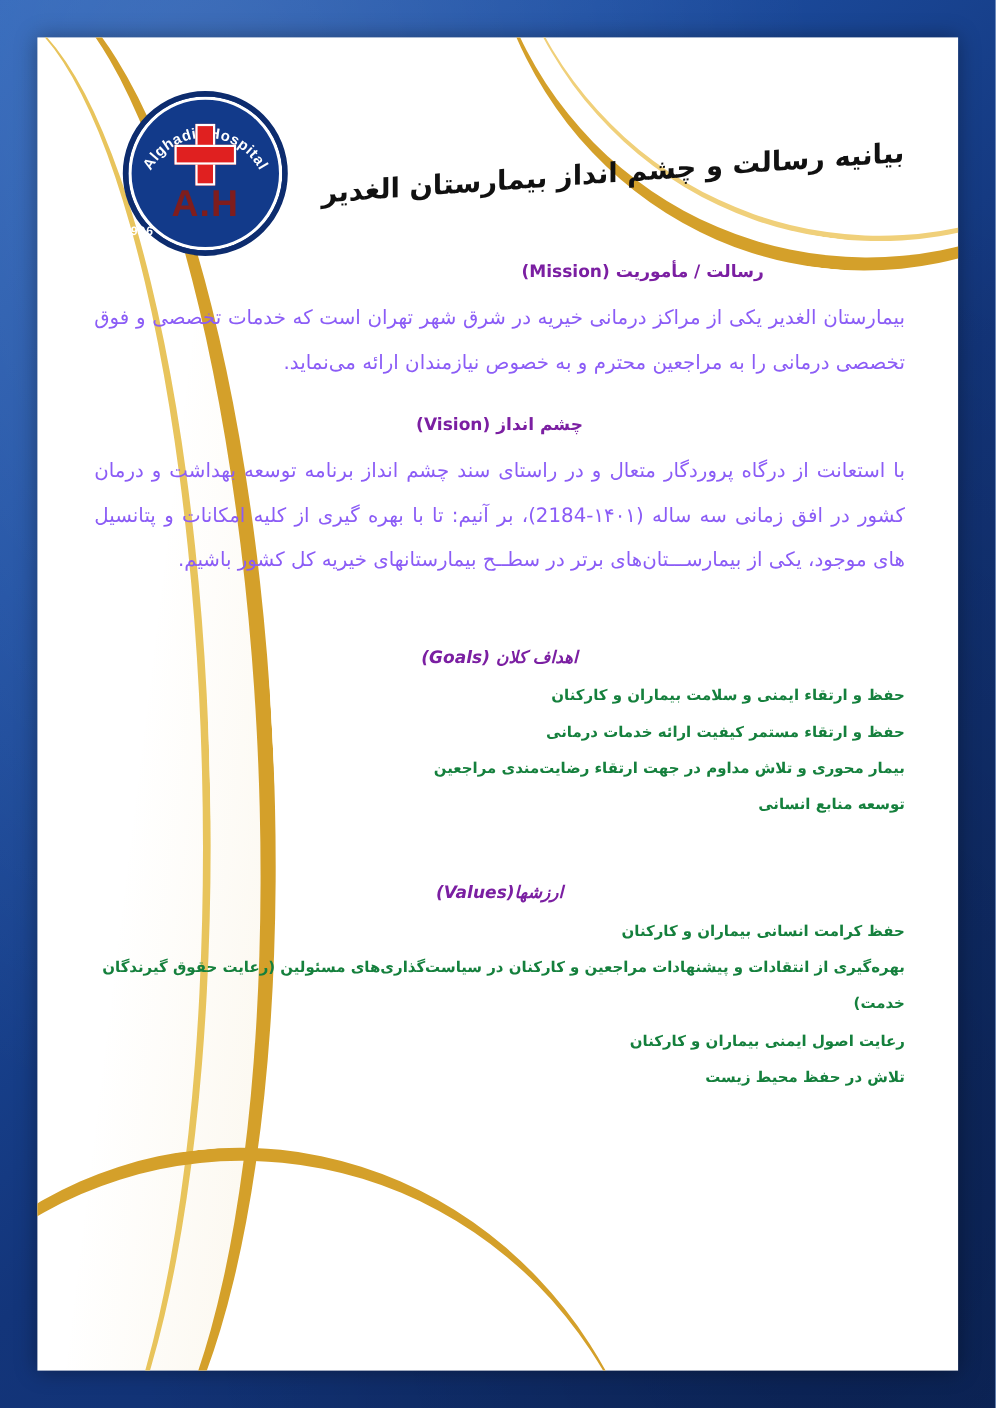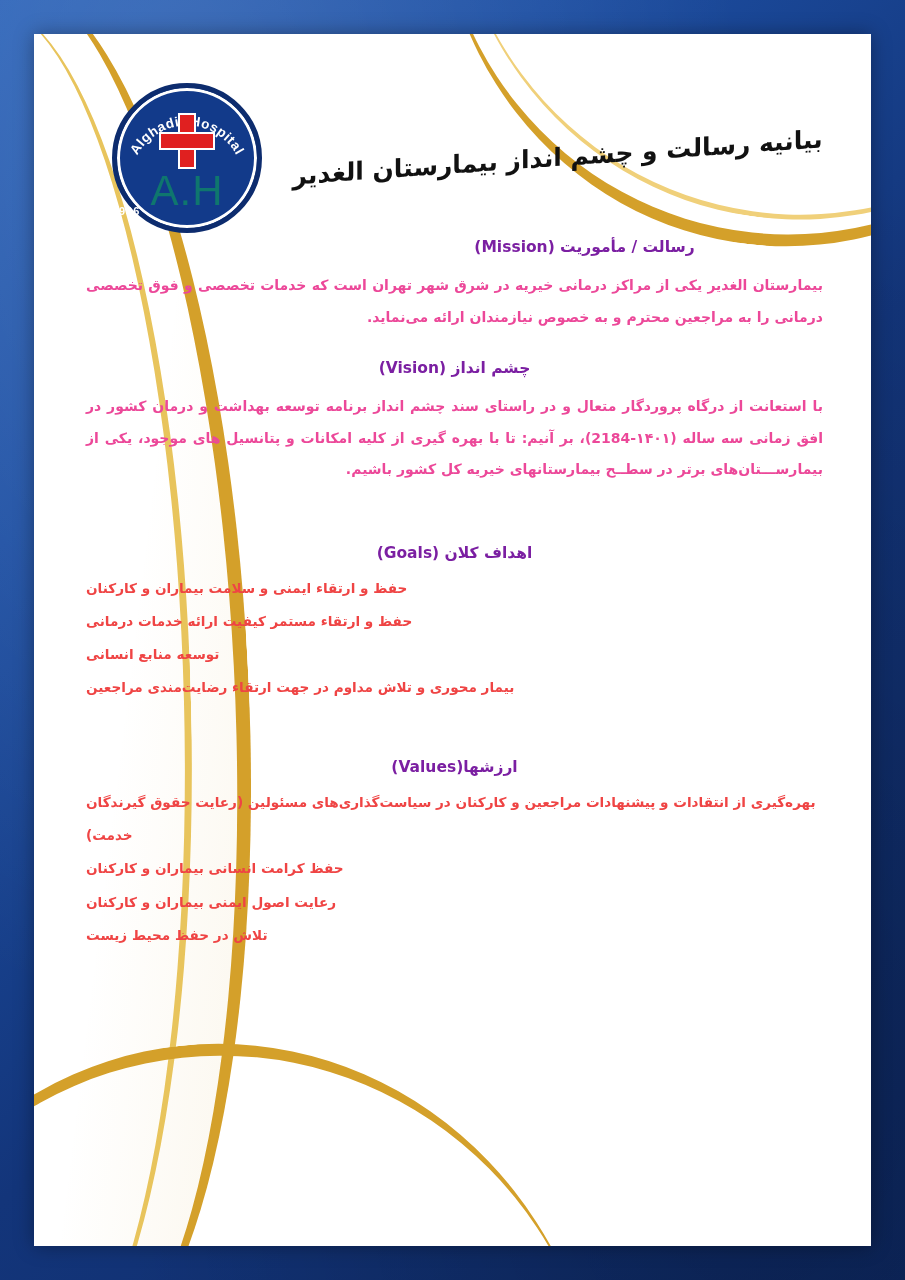--- a/index.html
+++ b/index.html
@@ -124,21 +124,21 @@
     width:56px;height:56px;
   }
   .logo .cross:before,.logo .cross:after{
     content:"";position:absolute;background:#e02020;
     border:2px solid #ffffff;box-sizing:border-box;
   }
   .logo .cross:before{left:19px;top:0;width:18px;height:56px;}
   .logo .cross:after{left:0;top:19px;width:56px;height:18px;}
   .logo .ah{
     position:absolute;left:0;right:0;top:84px;text-align:center;
-    color:#0f766e;font-size:42px;font-weight:normal;
+    color:#7f1d1d;font-size:34px;font-weight:bold;
     font-family:"Liberation Sans", sans-serif;letter-spacing:1px;
   }
   .logo .year{
     position:absolute;left:0;right:0;top:122px;text-align:left;
     color:#fff;font-size:11px;font-weight:bold;
     font-family:"Liberation Sans", sans-serif;letter-spacing:1px;
   }
   
   .content{
     position:absolute;
@@ -149,44 +149,44 @@
   .sec-head{
     color:#7b1fa2;
     font-weight:bold;
     font-size:15.5px;
     margin:0 0 14px 0;
     text-align:center;
     font-family:"DejaVu Sans", sans-serif;
   }
   .sec-head.mission{ padding-left:260px; }
   .para{
-    font-size:14px;
-    color:#ec4899;
-    font-weight:bold;
+    font-size:18px;
+    color:#8b5cf6;
+    font-weight:normal;
     line-height:2.25;
     text-align:justify;
     margin:0 0 6px 0;
     font-family:"DejaVu Sans", sans-serif;
   }
   .list{
     list-style:none;margin:0;padding:0;
   }
   .list li{
     font-size:13.6px;
-    color:#ef4444;
+    color:#15803d;
     font-weight:bold;
     line-height:2.45;
-    text-align:left;
+    text-align:right;
     font-family:"DejaVu Sans", sans-serif;
   }
   .block-mission{margin-top:4px;}
   .block-vision{margin-top:26px;}
   .block-goals{margin-top:58px;}
   .block-values{margin-top:53px;}
-  .sec-head-goals{margin-bottom:10px;}
+  .sec-head-goals{margin-bottom:10px;font-style:italic;}
 </style>
 </head>
 <body>
 
 <div class="page-bg"></div>
 
 <div class="sheet">
 
   <div class="gold-left"></div>
   <div class="gold-left2"></div>
@@ -224,29 +224,29 @@
     <div class="block-vision">
       <div class="sec-head">چشم انداز (Vision)</div>
       <p class="para">با استعانت از درگاه پروردگار متعال و در راستای سند چشم انداز برنامه توسعه بهداشت و درمان کشور در افق زمانی سه ساله (۱۴۰۱-2184)، بر آنیم: تا با بهره گیری از کلیه امکانات و پتانسیل های موجود، یکی از بیمارســـتان‌های برتر در سطــح بیمارستانهای خیریه کل کشور باشیم.</p>
     </div>
 
     <div class="block-goals">
       <div class="sec-head sec-head-goals">اهداف کلان (Goals)</div>
       <ul class="list">
         <li>حفظ و ارتقاء ایمنی و سلامت بیماران و کارکنان</li>
         <li>حفظ و ارتقاء مستمر کیفیت ارائه خدمات درمانی</li>
+        <li>بیمار محوری و تلاش مداوم در جهت ارتقاء رضایت‌مندی مراجعین</li>
         <li>توسعه منابع انسانی</li>
-        <li>بیمار محوری و تلاش مداوم در جهت ارتقاء رضایت‌مندی مراجعین</li>
       </ul>
     </div>
 
     <div class="block-values">
       <div class="sec-head sec-head-goals">ارزشها(Values)</div>
       <ul class="list">
+        <li>حفظ کرامت انسانی بیماران و کارکنان</li>
         <li>بهره‌گیری از انتقادات و پیشنهادات مراجعین و کارکنان در سیاست‌گذاری‌های مسئولین (رعایت حقوق گیرندگان خدمت)</li>
-        <li>حفظ کرامت انسانی بیماران و کارکنان</li>
         <li>رعایت اصول ایمنی  بیماران و کارکنان</li>
         <li>تلاش در حفظ محیط زیست</li>
       </ul>
     </div>
 
   </div>
 </div>
 
 </body></html>

